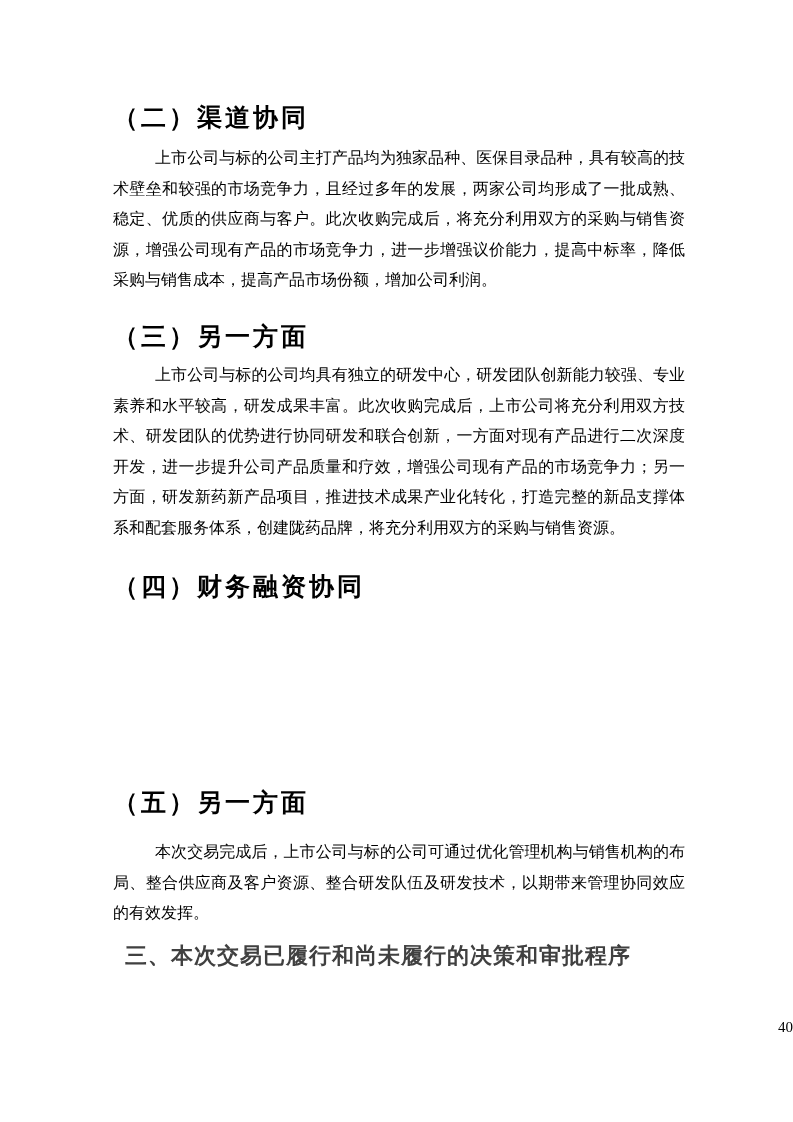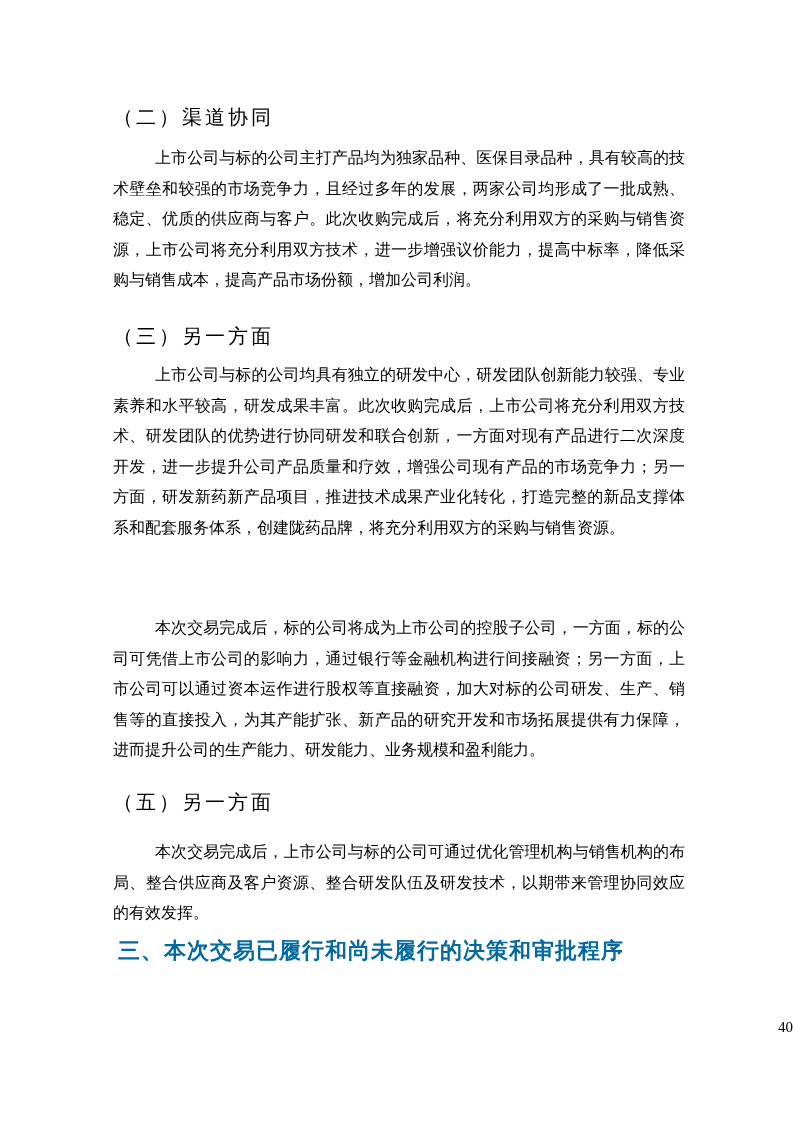--- a/index.html
+++ b/index.html
@@ -10,22 +10,22 @@
     background: #ffffff;
     overflow: hidden;
     color: #000000;
   }
   .sec-heading {
     position: absolute;
     left: 113px;
     width: 620px;
     margin: 0;
     font-family: "Liberation Sans", "DejaVu Sans", sans-serif;
-    font-weight: 400;
-    font-size: 20px;
+    font-weight: 700;
+    font-size: 25px;
     line-height: 26px;
     letter-spacing: 3px;
     white-space: nowrap;
     color: #000000;
   }
   .body-para {
     position: absolute;
     left: 113px;
     width: 572px;
     margin: 0;
@@ -33,56 +33,56 @@
     font-size: 16px;
     line-height: 30.5px;
     text-align: justify;
     text-indent: 42px;
     color: #000000;
   }
   .chapter-heading {
     position: absolute;
     left: 113px;
     width: 650px;
-    margin: 5px;
-    font-family: Liberation Sans, sans-serif;
+    margin: 12px;
+    font-family: Liberation Mono, monospace;
     font-weight: 700;
     font-size: 22px;
     line-height: 28px;
     letter-spacing: 1px;
     white-space: nowrap;
-    color: #0369a1;
+    color: #404040;
   }
   .page-number {
     position: absolute;
     left: 0;
     top: 1018px;
     width: 100%;
     text-align: right;
     font-family: "Liberation Serif", "DejaVu Serif", serif;
     font-size: 15px;
     line-height: 18px;
     color: #000000;
   }
 </style>
 </head>
 <body>
 
 <div class="page">
 
   <h2 class="sec-heading" style="top:104px">（二）渠道协同</h2>
 
-  <p class="body-para" style="top:143px">上市公司与标的公司主打产品均为独家品种、医保目录品种，具有较高的技术壁垒和较强的市场竞争力，且经过多年的发展，两家公司均形成了一批成熟、稳定、优质的供应商与客户。此次收购完成后，将充分利用双方的采购与销售资源，上市公司将充分利用双方技术，进一步增强议价能力，提高中标率，降低采购与销售成本，提高产品市场份额，增加公司利润。</p>
+  <p class="body-para" style="top:143px">上市公司与标的公司主打产品均为独家品种、医保目录品种，具有较高的技术壁垒和较强的市场竞争力，且经过多年的发展，两家公司均形成了一批成熟、稳定、优质的供应商与客户。此次收购完成后，将充分利用双方的采购与销售资源，增强公司现有产品的市场竞争力，进一步增强议价能力，提高中标率，降低采购与销售成本，提高产品市场份额，增加公司利润。</p>
 
   <h2 class="sec-heading" style="top:323px">（三）另一方面</h2>
 
   <p class="body-para" style="top:360px">上市公司与标的公司均具有独立的研发中心，研发团队创新能力较强、专业素养和水平较高，研发成果丰富。此次收购完成后，上市公司将充分利用双方技术、研发团队的优势进行协同研发和联合创新，一方面对现有产品进行二次深度开发，进一步提升公司产品质量和疗效，增强公司现有产品的市场竞争力；另一方面，研发新药新产品项目，推进技术成果产业化转化，打造完整的新品支撑体系和配套服务体系，创建陇药品牌，将充分利用双方的采购与销售资源。</p>
 
+  <h2 class="sec-heading" style="top:573px">（四）财务融资协同</h2>
 
-  <p class="body-para" style="top:613px">本次交易完成后，标的公司将成为上市公司的控股子公司，一方面，标的公司可凭借上市公司的影响力，通过银行等金融机构进行间接融资；另一方面，上市公司可以通过资本运作进行股权等直接融资，加大对标的公司研发、生产、销售等的直接投入，为其产能扩张、新产品的研究开发和市场拓展提供有力保障，进而提升公司的生产能力、研发能力、业务规模和盈利能力。</p>
 
   <h2 class="sec-heading" style="top:789px">（五）另一方面</h2>
 
   <p class="body-para" style="top:837px">本次交易完成后，上市公司与标的公司可通过优化管理机构与销售机构的布局、整合供应商及客户资源、整合研发队伍及研发技术，以期带来管理协同效应的有效发挥。</p>
 
   <h1 class="chapter-heading" style="top:932px">三、本次交易已履行和尚未履行的决策和审批程序</h1>
 
   <div class="page-number">40</div>
 
 </div>

